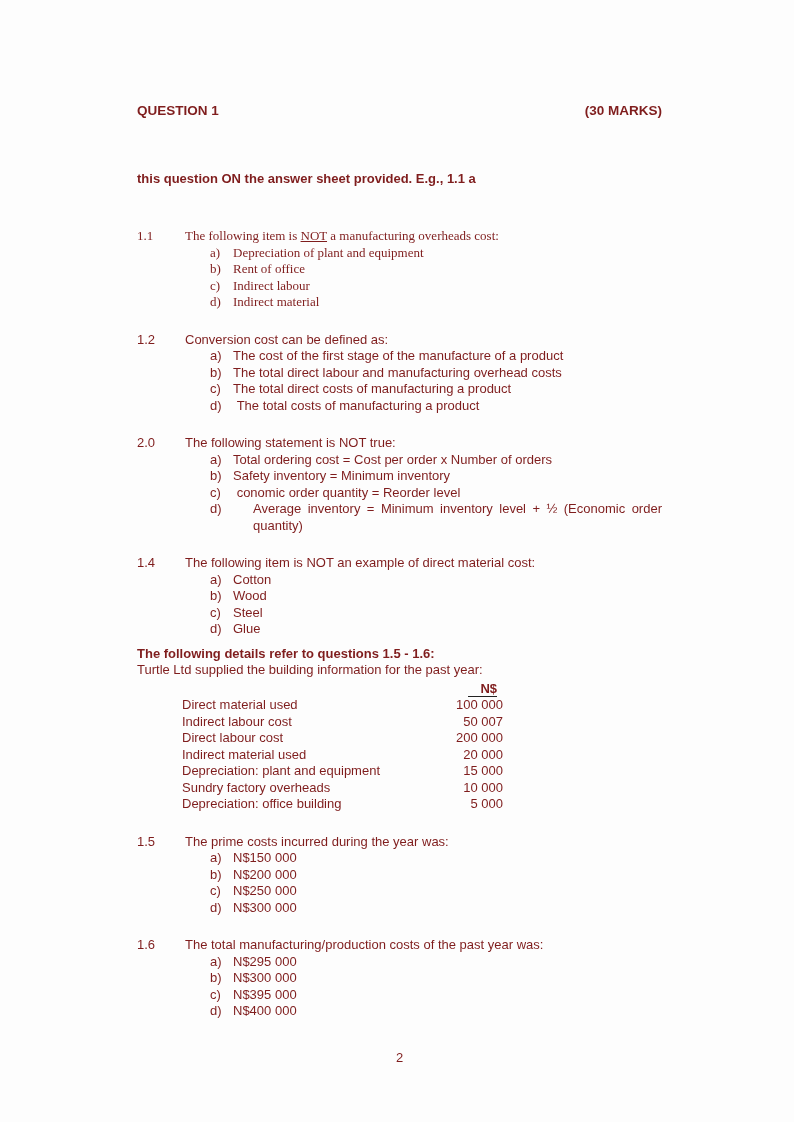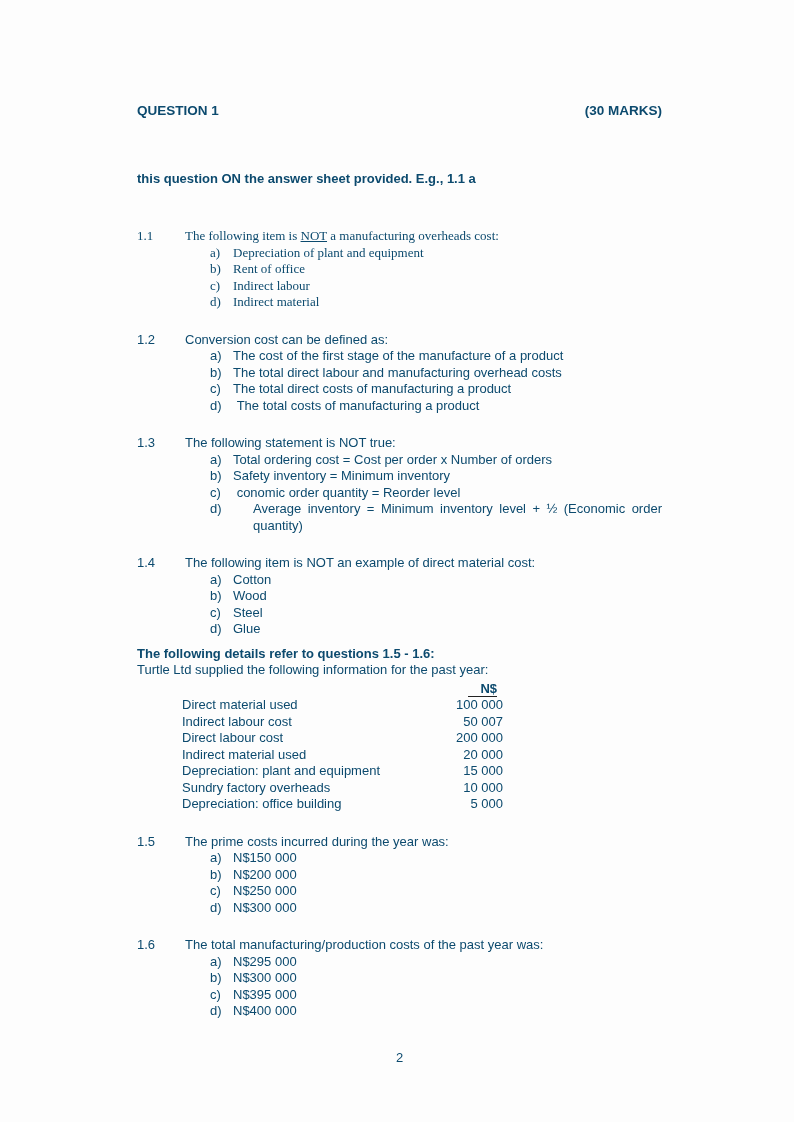--- a/index.html
+++ b/index.html
@@ -1,20 +1,20 @@
 <!DOCTYPE html>
 <html><head>
 <meta charset="utf-8">
 <style>
   html,body{margin:0;padding:0;background:#e8e8e8;}
   .page{
     width:794px;height:1122px;background:#fdfdfd;box-sizing:border-box;
     padding:103px 132px 0 137px;position:relative;
     font-family:"Liberation Sans","DejaVu Sans",sans-serif;
-    font-size:13px;line-height:16.5px;color:#0c4a6e;
+    font-size:13px;line-height:16.5px;color:#7f1d1d;
   }
   .header{display:flex;justify-content:space-between;font-weight:700;font-size:13.5px;}
   .intro{margin-top:18px;font-weight:700;white-space:pre-wrap;}
   .q{margin-top:21px;}
   .q.first{margin-top:8px;font-family:Liberation Serif, serif;}
   .qrow{display:flex;}
   .qnum{width:48px;flex:none;}
   .qtext{flex:1;white-space:pre-wrap;}
   .u{text-decoration:underline;}
   .opts{padding-left:73px;}
@@ -91,21 +91,21 @@
         </div>
       <div class="opt">
           <span class="ol">d)</span>
           <span class="ot"> The total costs of manufacturing a product</span>
         </div>
     </div>
   </div>
 
   <div class="q">
     <div class="qrow">
-      <span class="qnum">1.3</span>
+      <span class="qnum">2.0</span>
       <span class="qtext">The following statement is NOT true:</span>
     </div>
     <div class="opts">
       <div class="opt">
           <span class="ol">a)</span>
           <span class="ot">Total ordering cost = Cost per order x Number of orders</span>
         </div>
       <div class="opt">
           <span class="ol">b)</span>
           <span class="ot">Safety inventory = Minimum inventory</span>
@@ -141,21 +141,21 @@
         </div>
       <div class="opt">
           <span class="ol">d)</span>
           <span class="ot">Glue</span>
         </div>
     </div>
   </div>
 
   <div>
     <div class="details-heading">The following details refer to questions 1.5 - 1.6:</div>
-    <div>Turtle Ltd supplied the following information for the past year:</div>
+    <div>Turtle Ltd supplied the building information for the past year:</div>
     <div class="currency-row">
       <span class="c-spacer"></span>
       <span class="c-cell"><span class="ns">N$</span></span>
     </div>
     <div>
       <div class="trow">
           <span class="tlabel">Direct material used</span>
           <span class="tval">100 000</span>
         </div>
       <div class="trow">

